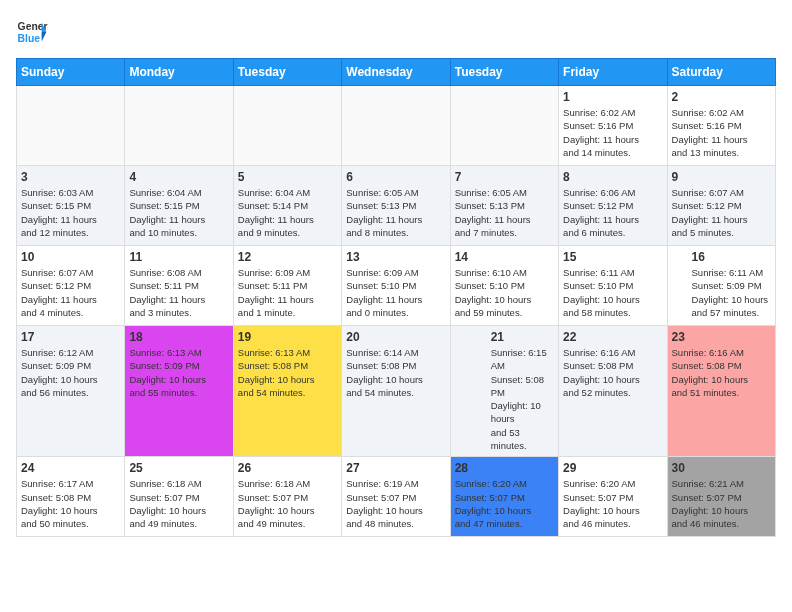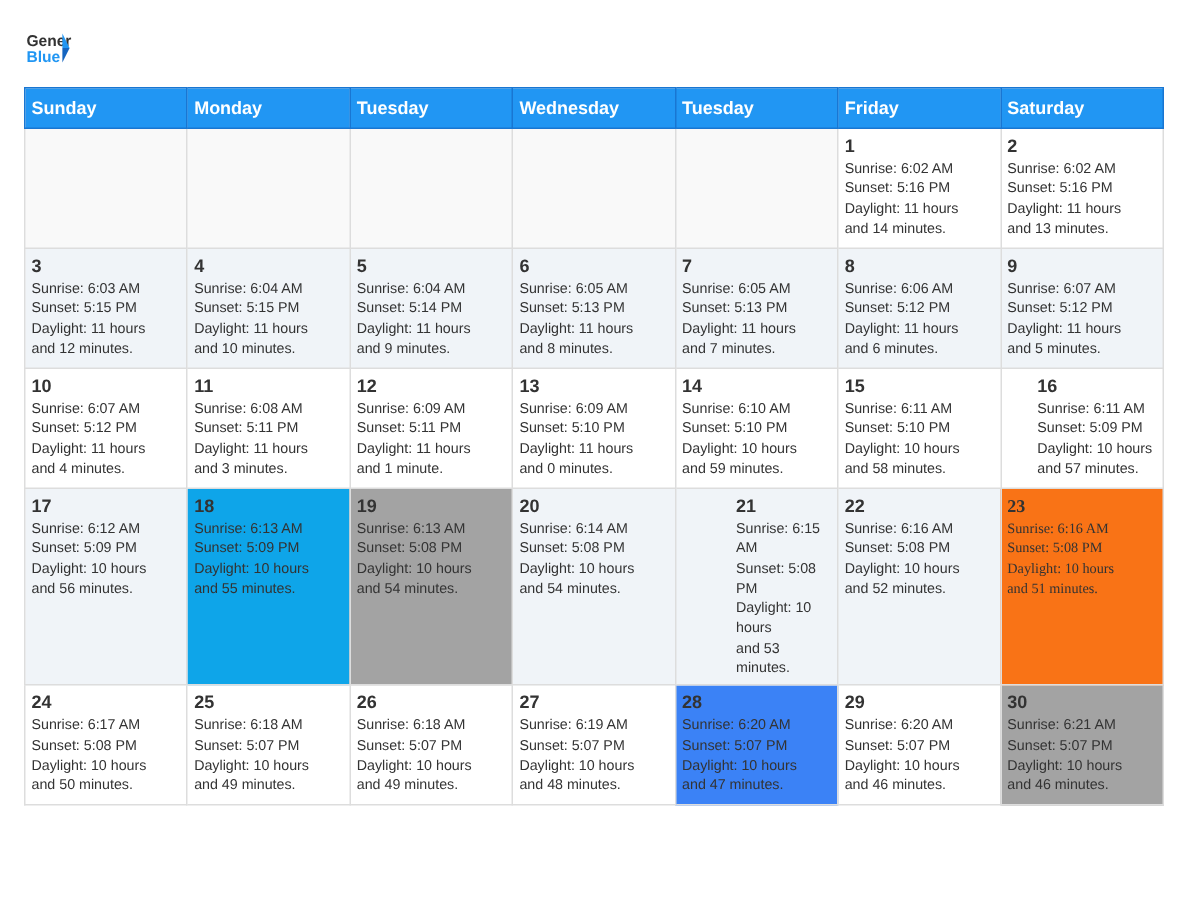--- a/index.html
+++ b/index.html
@@ -240,28 +240,28 @@
         </td>
       </tr>
       <tr>
         <td style="background: rgb(240, 244, 248);">
           <span class="day-num">17</span>
           <div class="day-info" style="white-space: pre-line;">Sunrise: 6:12 AM
 Sunset: 5:09 PM
 Daylight: 10 hours
 and 56 minutes.</div>
         </td>
-        <td style="background: #0ea5e9;">
+        <td style="background: #d946ef;">
           <span class="day-num">18</span>
           <div class="day-info" style="white-space: pre-line;">Sunrise: 6:13 AM
 Sunset: 5:09 PM
 Daylight: 10 hours
 and 55 minutes.</div>
         </td>
-        <td style="background: #a3a3a3;">
+        <td style="background: #fde047;">
           <span class="day-num">19</span>
           <div class="day-info" style="white-space: pre-line;">Sunrise: 6:13 AM
 Sunset: 5:08 PM
 Daylight: 10 hours
 and 54 minutes.</div>
         </td>
         <td style="background: rgb(240, 244, 248);">
           <span class="day-num">20</span>
           <div class="day-info" style="white-space: pre-line;">Sunrise: 6:14 AM
 Sunset: 5:08 PM
@@ -275,21 +275,21 @@
 Daylight: 10 hours
 and 53 minutes.</div>
         </td>
         <td style="background: rgb(240, 244, 248);">
           <span class="day-num">22</span>
           <div class="day-info" style="white-space: pre-line;">Sunrise: 6:16 AM
 Sunset: 5:08 PM
 Daylight: 10 hours
 and 52 minutes.</div>
         </td>
-        <td style="background: #f97316; font-family: Liberation Serif, serif;">
+        <td style="background: #fca5a5;">
           <span class="day-num">23</span>
           <div class="day-info" style="white-space: pre-line;">Sunrise: 6:16 AM
 Sunset: 5:08 PM
 Daylight: 10 hours
 and 51 minutes.</div>
         </td>
       </tr>
       <tr>
         <td style="background: rgb(255, 255, 255);">
           <span class="day-num">24</span>

